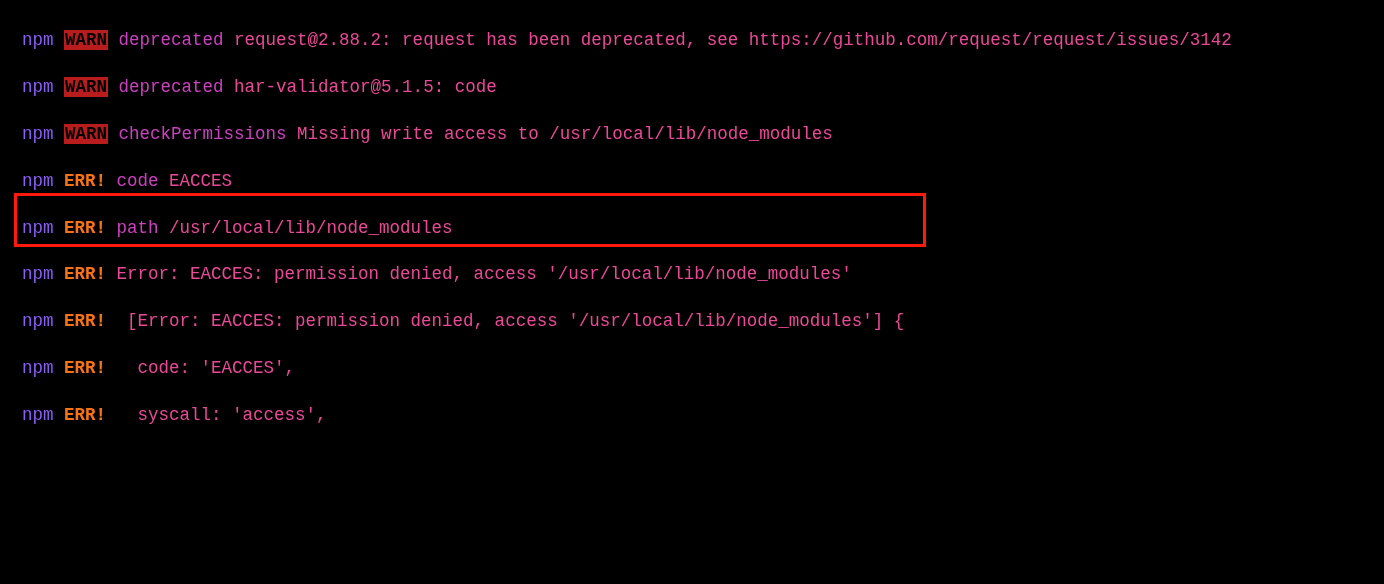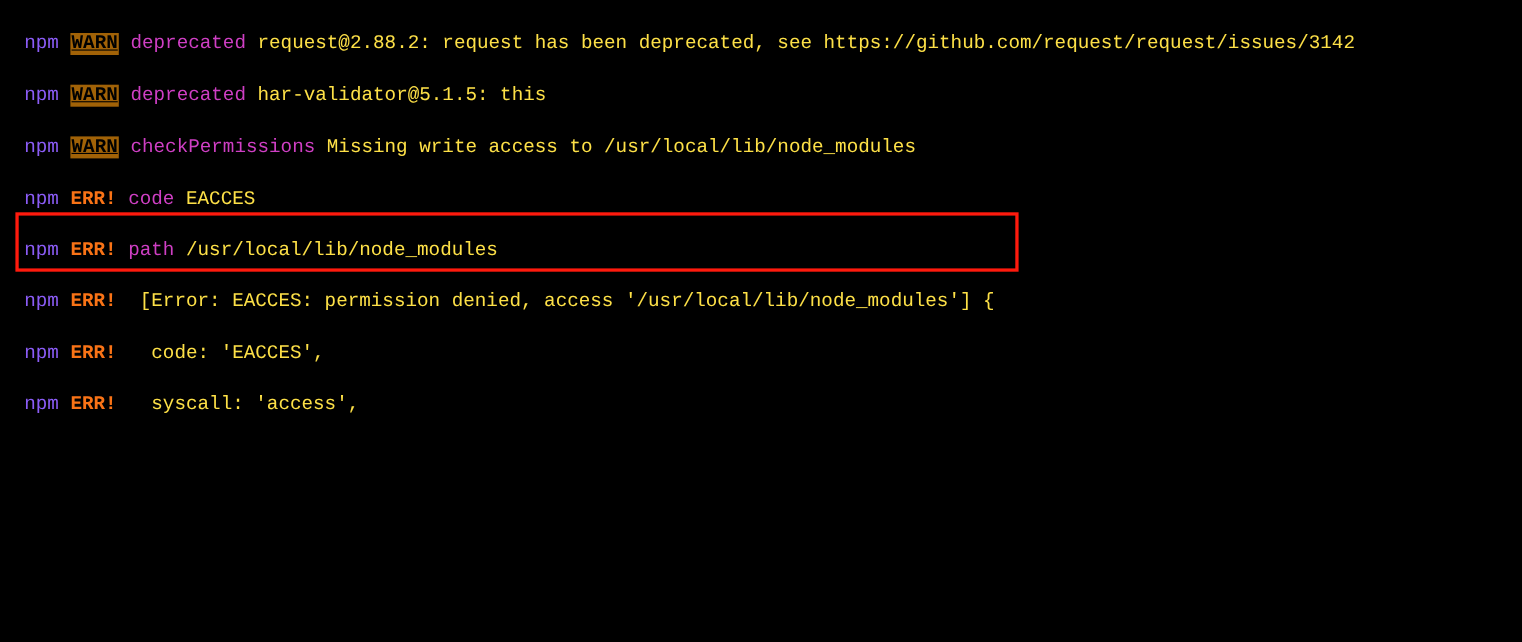--- a/index.html
+++ b/index.html
@@ -13,40 +13,41 @@
     color: #fff;
     overflow: hidden;
   }
   .terminal {
     padding: 6px 0 0 22px;
     white-space: pre;
     position: relative;
   }
   .line { display: block; }
   .npm   { color: #8b5cf6; }
-  .warn  { background: #a16207; color: #000; font-weight: 600; padding: 0 1px; text-decoration: underline; }
+  .warn  { background: #b91c1c; color: #000; font-weight: 600; padding: 0 1px; }
   .err   { color: #f97316; font-weight: 600; }
   .mag   { color: #cf3fc4; margin-top: 27px; }
-  .wht   { color: #fde047; }
+  .wht   { color: #ec4899; }
   .highlight-box {
     position: absolute;
     border: 3px solid #ff1a0d;
     background: transparent;
     pointer-events: none;
   }
 </style>
 </head>
 <body>
 
 <div class="terminal">
 <span class="line"><span class="npm">npm</span> <span class="warn">WARN</span> <span class="mag">deprecated</span><span class="wht"> request@2.88.2: request has been deprecated, see https://github.com/request/request/issues/3142</span></span>
-<span class="line"><span class="npm">npm</span> <span class="warn">WARN</span> <span class="mag">deprecated</span><span class="wht"> har-validator@5.1.5: this</span></span>
+<span class="line"><span class="npm">npm</span> <span class="warn">WARN</span> <span class="mag">deprecated</span><span class="wht"> har-validator@5.1.5: code</span></span>
 <span class="line"><span class="npm">npm</span> <span class="warn">WARN</span> <span class="mag">checkPermissions</span><span class="wht"> Missing write access to /usr/local/lib/node_modules</span></span>
 <span class="line"><span class="npm">npm</span> <span class="err">ERR!</span> <span class="mag">code</span><span class="wht"> EACCES</span></span>
 <span class="line"><span class="npm">npm</span> <span class="err">ERR!</span> <span class="mag">path</span><span class="wht"> /usr/local/lib/node_modules</span></span>
+<span class="line"><span class="npm">npm</span> <span class="err">ERR!</span> <span class="wht">Error: EACCES: permission denied, access '/usr/local/lib/node_modules'</span></span>
 <span class="line"><span class="npm">npm</span> <span class="err">ERR!</span> <span class="wht"> [Error: EACCES: permission denied, access '/usr/local/lib/node_modules'] {</span></span>
 <span class="line"><span class="npm">npm</span> <span class="err">ERR!</span> <span class="wht">  code: 'EACCES',</span></span>
 <span class="line"><span class="npm">npm</span> <span class="err">ERR!</span> <span class="wht">  syscall: 'access',</span></span>
 
 
 
 
 
 
 

